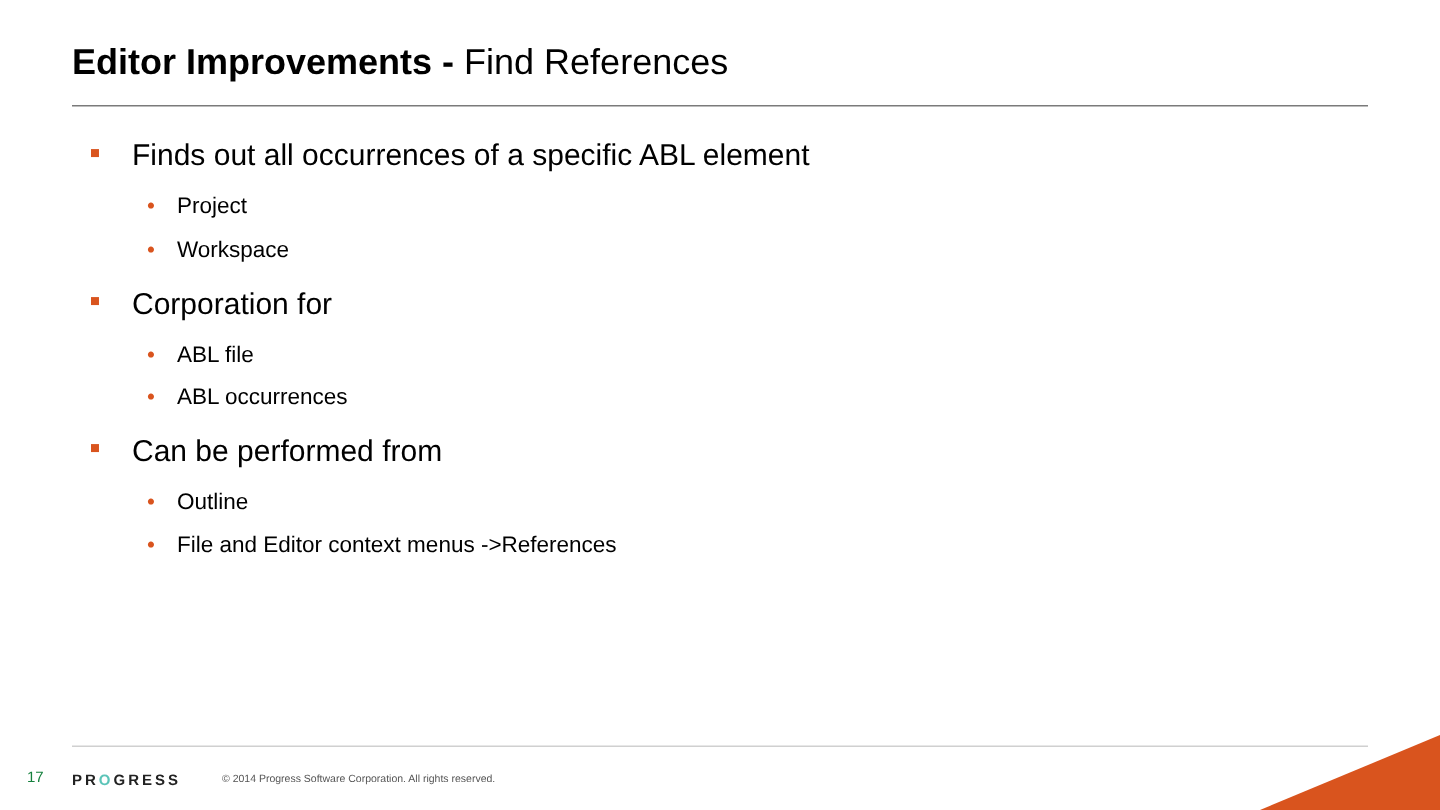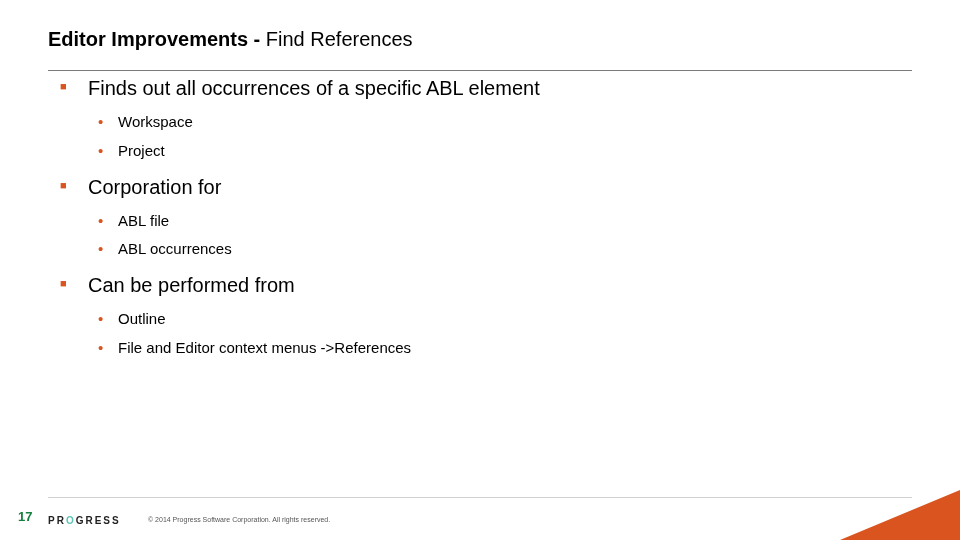--- a/index.html
+++ b/index.html
@@ -16,36 +16,36 @@
   .slide {
     position: relative;
     width: 960px;
     height: 540px;
     box-sizing: border-box;
   }
   .title {
     position: absolute;
     left: 48px;
     top: 28px;
-    font-size: 20px;
+    font-size: 24px;
     font-weight: normal;
   }
   .title .bold { font-weight: bold; }
   .hr {
     position: absolute;
     left: 48px;
     right: 48px;
     top: 70px;
     height: 1px;
     background: #7a7a7a;
   }
   .content {
     position: absolute;
     left: 60px;
-    top: 76px;
+    top: 92px;
     width: 820px;
   }
   .lvl1 {
     font-size: 20px;
     margin-bottom: 12px;
     position: relative;
     padding-left: 28px;
     line-height: 1.25;
   }
   .lvl1::before {
@@ -82,23 +82,22 @@
     left: 48px;
     right: 48px;
     bottom: 42px;
     height: 1px;
     background: #d0d0d0;
   }
   .page-num {
     position: absolute;
     left: 18px;
     bottom: 16px;
-    font-size: 13px;
+    font-size: 10px;
     color: #15803d;
-    font-weight: bold;
   }
   .logo {
     position: absolute;
     left: 48px;
     bottom: 14px;
     letter-spacing: 2px;
     font-weight: bold;
     font-size: 10px;
     color: #222;
   }
@@ -128,22 +127,22 @@
   <div class="title">
     <span class="bold">Editor Improvements - </span><span>Find References</span>
   </div>
   <div class="hr"></div>
 
   <div class="content">
 
     <div class="lvl1">Finds out all occurrences of a specific ABL element</div>
 
     <div class="sublist">
+      <div class="lvl2">Project</div>
       <div class="lvl2">Workspace</div>
-      <div class="lvl2">Project</div>
     </div>
 
     <div class="lvl1">Corporation for</div>
     <div class="sublist">
       <div class="lvl2">ABL file</div>
       <div class="lvl2">ABL occurrences</div>
     </div>
 
     <div class="lvl1">Can be performed from</div>
     <div class="sublist">

